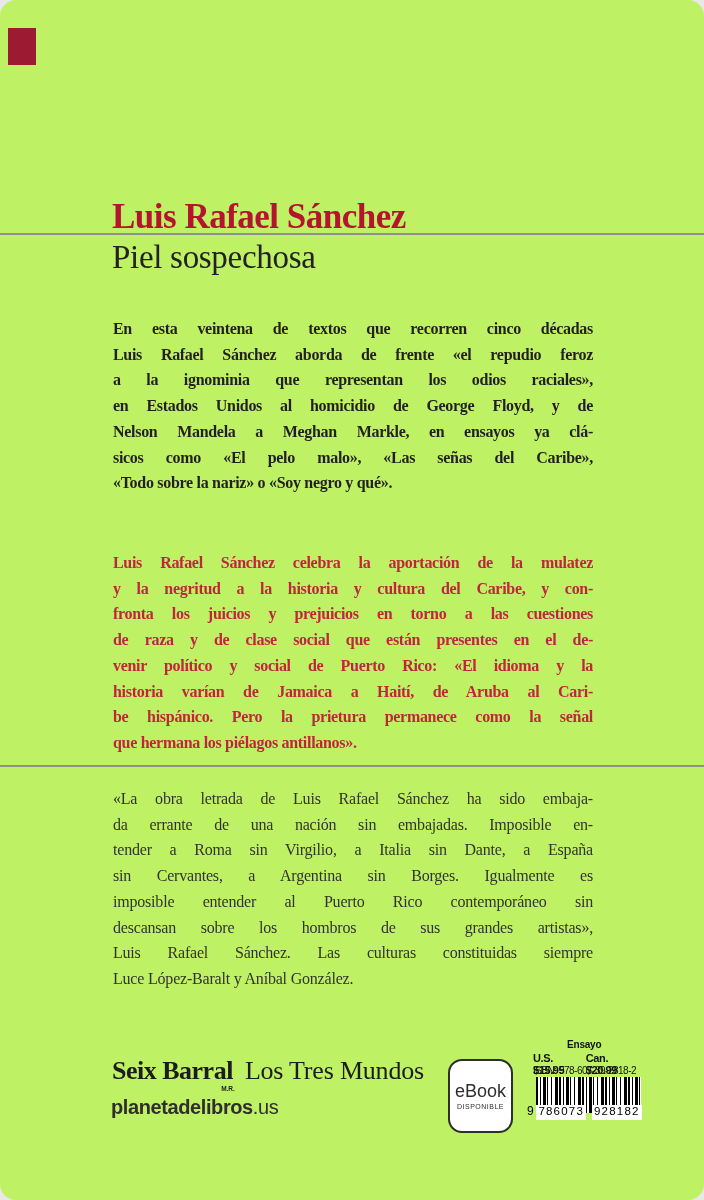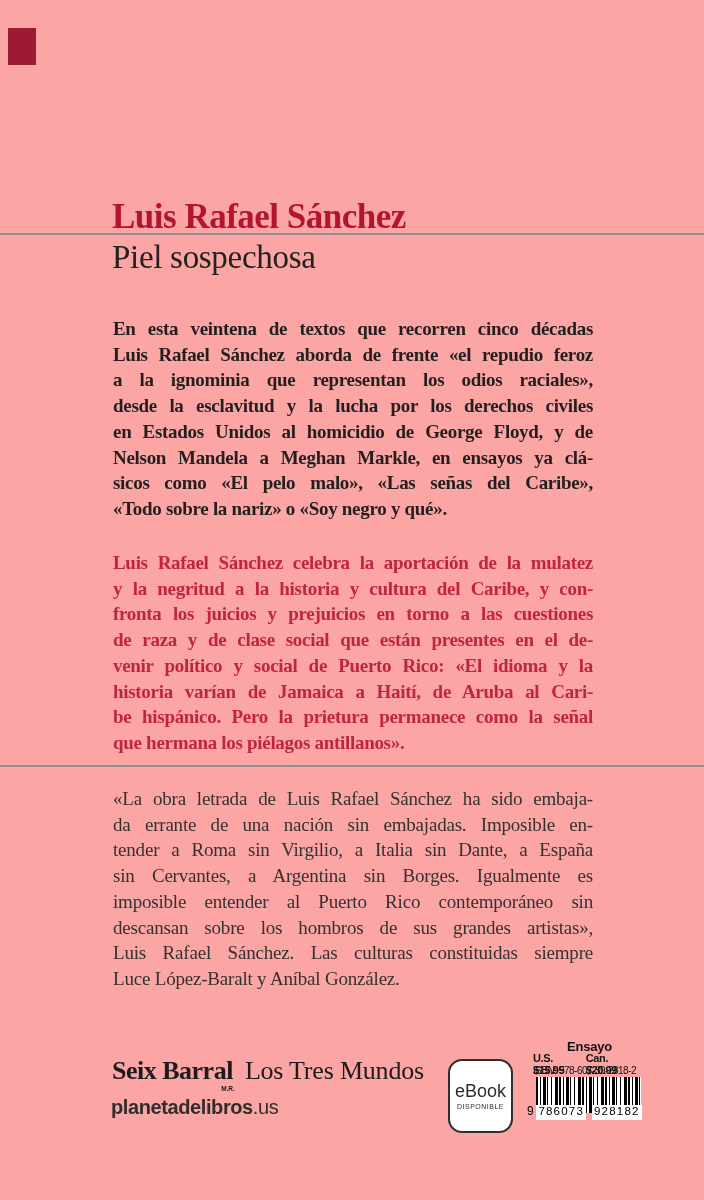--- a/index.html
+++ b/index.html
@@ -1,39 +1,39 @@
 <!DOCTYPE html>
 <html><head>
 <meta charset="utf-8">
 <style>
   html,body { margin:0; padding:0; background:#e8e8e8; }
   .page {
     position:relative; width:704px; height:1200px; margin:0 auto;
-    background:#fca5a5; overflow:hidden;
-    font-family:"Liberation Serif", serif; color:#231f20;
+    background:#bef264; overflow:hidden;
+    font-family:"Liberation Serif", serif; color:#231f20;border-radius:16px;
   }
   
   .brand-mark { position:absolute; left:8px; top:28px; width:28px; height:37px; background:#9c1b33; }
 
   
   .rule { position:absolute; left:0; width:704px; height:2px; background:#8f8f8f; }
   .rule-top { top:233px; }
   .rule-mid { top:765px; }
   .author {
     position:absolute; left:112px; top:200px; width:560px;
     font-size:35px; font-weight:bold; letter-spacing:-0.5px;
     color:#b5142f; line-height:34px;
   }
   .book-title {
     position:absolute; left:112px; top:241px; width:560px;
     font-size:33px; font-weight:normal; color:#242122; line-height:33px; letter-spacing:-0.3px;
   }
 
   
-  .para { position:absolute; left:113px; width:480px; font-size:19px; line-height:25.7px; }
+  .para { position:absolute; left:113px; width:480px; font-size:16px; line-height:25.7px; }
   .para .tl { text-align:justify; text-align-last:justify; }
   .para .tl.last { text-align:justify; text-align-last:left; }
   .para-black { top:316px; font-weight:bold; color:#231f20; letter-spacing:-0.3px; }
   .para-red   { top:550px; font-weight:bold; color:#c02540; letter-spacing:-0.3px; }
   .para-quote { top:786px; font-weight:normal; color:#343230; letter-spacing:-0.2px; }
 
   
   .imprint-line { position:absolute; left:112px; top:1056px; font-size:26px; color:#1c1c1c; white-space:nowrap; }
   .imprint { font-weight:bold; letter-spacing:-0.5px; position:relative; }
   .trademark { position:absolute; right:-2px; bottom:-7px; font-size:6.5px; font-weight:bold; letter-spacing:0; color:#1c1c1c; font-family:"Liberation Sans", sans-serif; }
@@ -49,21 +49,21 @@
   .ebook-box {
     position:absolute; left:448px; top:1059px; width:65px; height:74px;
     border:2.5px solid #2e2e2e; border-radius:14px; box-sizing:border-box;
     display:flex; flex-direction:column; align-items:center; justify-content:center;
     font-family:"Liberation Sans", sans-serif; color:#2e2e2e; background:#fff;
   }
   .ebook-label { font-size:18px; line-height:19px; }
   .ebook-sub { font-size:7px; letter-spacing:0.5px; margin-top:2px; }
 
   .retail { position:absolute; left:533px; width:108px; font-family:"Liberation Sans", sans-serif; color:#111; }
-  .category { top:1039px; font-size:13px; font-weight:bold; letter-spacing:-0.2px;padding-left:34px; }
+  .category { top:1039px; font-size:10px; font-weight:bold; letter-spacing:-0.2px;padding-left:34px; }
   .price-row { top:1052px; display:flex; justify-content:space-between; font-size:11px; font-weight:bold; letter-spacing:-0.4px; }
   .isbn { top:1065px; font-size:10px; letter-spacing:-0.5px; }
 
   .barcode { position:absolute; left:527px; top:1077px; width:114px; height:43px; }
   .barcode-bars {
     position:absolute; left:9px; top:0; width:105px; height:36px;
     background:repeating-linear-gradient(90deg,
       #000 0 2px, #fff 2px 4px, #000 4px 5px, #fff 5px 7px,
       #000 7px 10px, #fff 10px 11px, #000 11px 12px, #fff 12px 15px,
       #000 15px 16px, #fff 16px 19px, #000 19px 22px, #fff 22px 23px);
@@ -85,21 +85,20 @@
 
   <div class="rule rule-top"></div>
 
   <div class="author">Luis Rafael Sánchez</div>
   <div class="book-title">Piel sospechosa</div>
 
   <div class="para para-black">
       <div class="tl">En esta veintena de textos que recorren cinco décadas</div>
       <div class="tl">Luis Rafael Sánchez aborda de frente «el repudio feroz</div>
       <div class="tl">a la ignominia que representan los odios raciales»,</div>
-      <div class="tl">desde la esclavitud y la lucha por los derechos civiles</div>
       <div class="tl">en Estados Unidos al homicidio de George Floyd, y de</div>
       <div class="tl">Nelson Mandela a Meghan Markle, en ensayos ya clá-</div>
       <div class="tl">sicos como «El pelo malo», «Las señas del Caribe»,</div>
       <div class="tl last">«Todo sobre la nariz» o «Soy negro y qué».</div>
     </div>
 
   <div class="para para-red">
       <div class="tl">Luis Rafael Sánchez celebra la aportación de la mulatez</div>
       <div class="tl">y la negritud a la historia y cultura del Caribe, y con-</div>
       <div class="tl">fronta los juicios y prejuicios en torno a las cuestiones</div>

